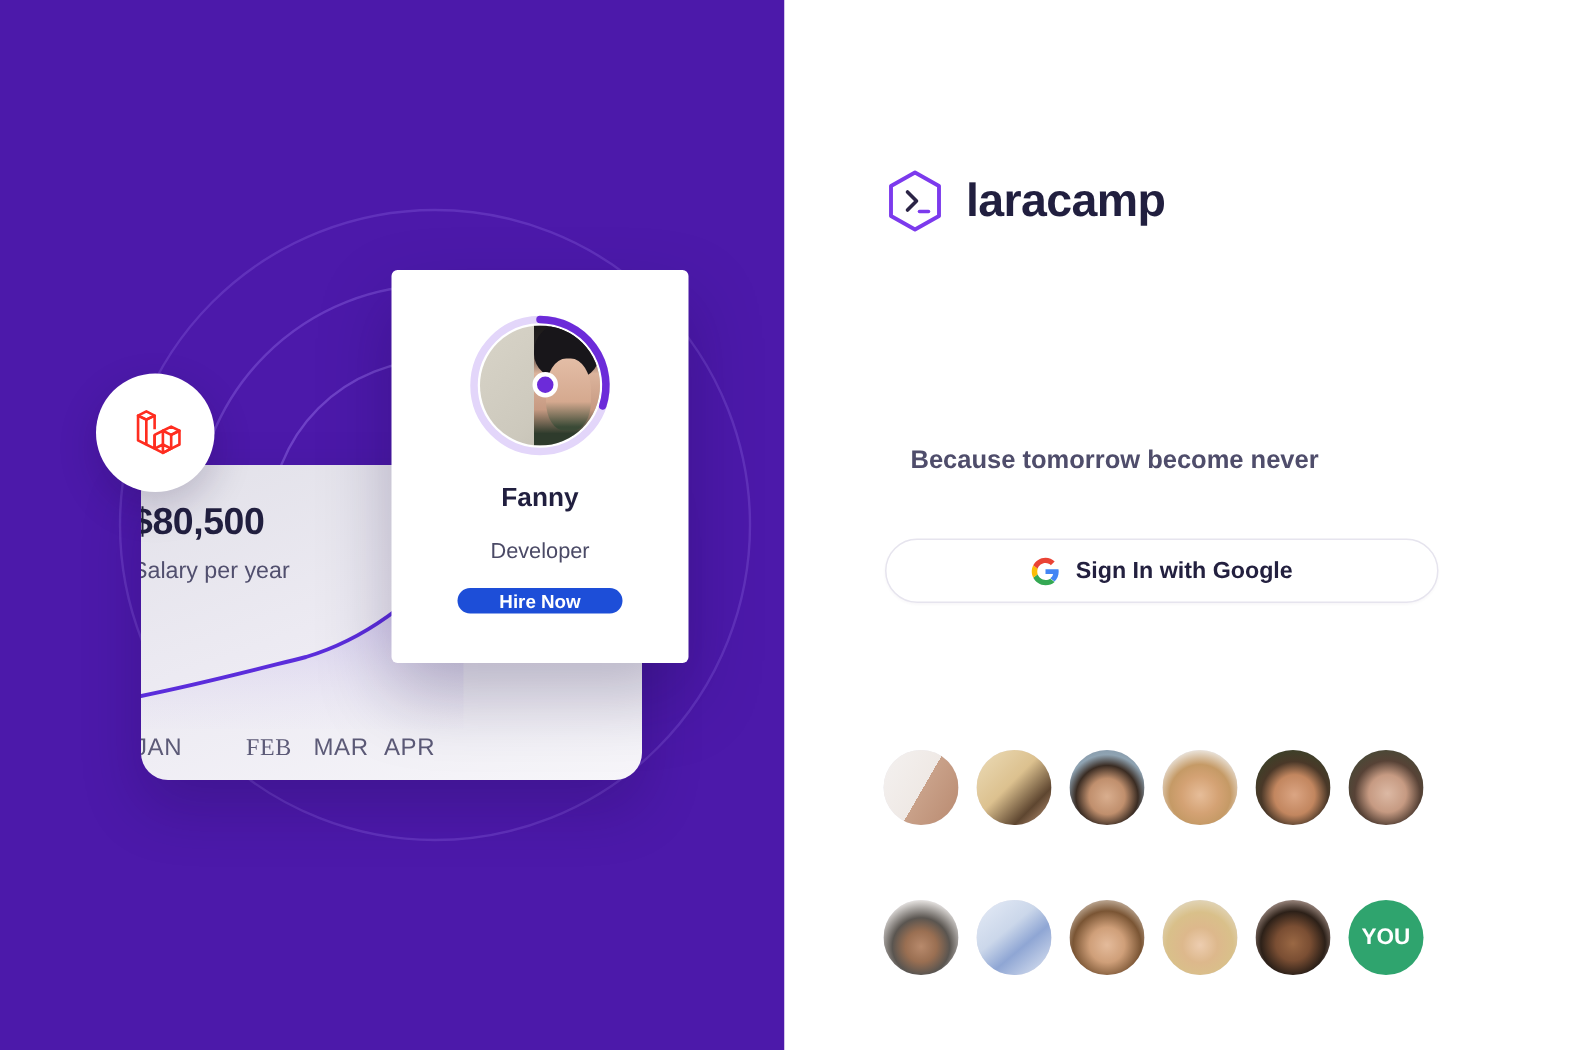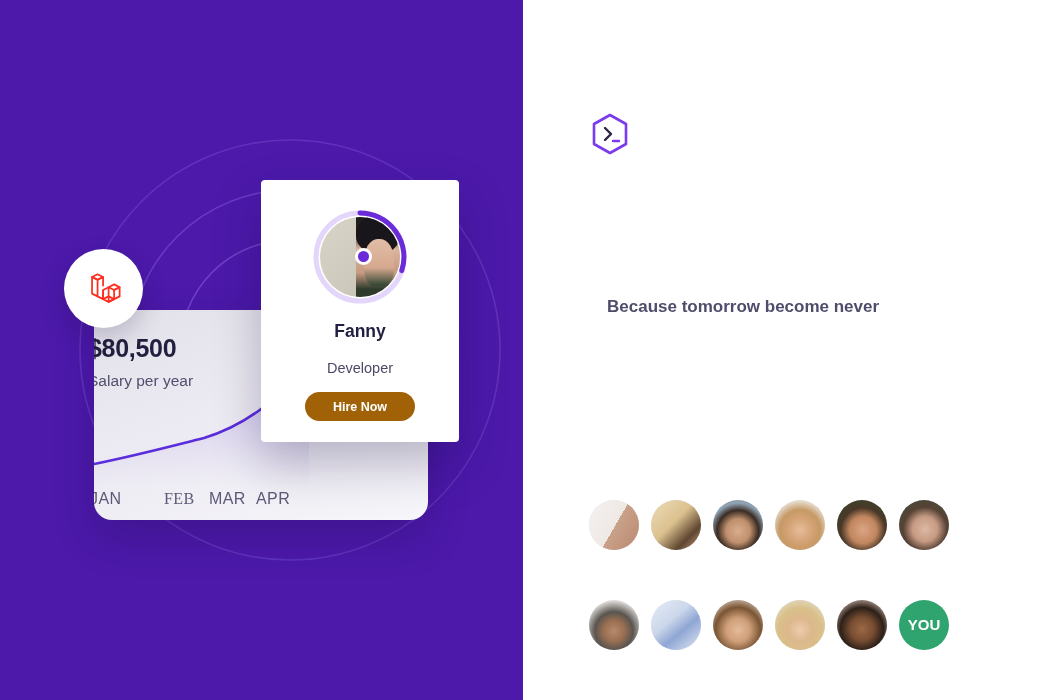--- a/index.html
+++ b/index.html
@@ -106,23 +106,23 @@
   .profile-name {
     margin-top: 15px;
     font-size: 17.5px; font-weight: bold; color: #211f3f;
   }
   .profile-role {
     margin-top: 18px;
     font-size: 14.5px; color: #4b4a66;
   }
   .hire-btn {
     margin-top: 16px;
-    width: 110px; height: 29px;
+    width: 110px; height: 17px;
     border-radius: 15px; border: none;
-    background: #a16207;
+    background: #1d4ed8;
     color: #ffffff; font-size: 12.5px; font-weight: bold;
     font-family: "Liberation Sans", sans-serif;
     cursor: pointer;
     display: flex; align-items: center; justify-content: center;
   }
 
   
   .right-panel {
     position: relative;
     width: 525px; height: 700px;
@@ -248,24 +248,34 @@
   </div>
 
   <div class="right-panel">
 
     <div class="brand">
       <svg width="40" height="42" viewBox="0 0 40 42">
         <path d="M20 2 L36 11 L36 31 L20 40 L4 31 L4 11 Z" fill="none" stroke="#7c3aed" stroke-width="2.6" stroke-linejoin="round"></path>
         <path d="M15 15 L21 21 L15 27" fill="none" stroke="#2b2446" stroke-width="2.4" stroke-linecap="round" stroke-linejoin="round"></path>
         <path d="M23 28 L29 28" fill="none" stroke="#7c3aed" stroke-width="2.4" stroke-linecap="round"></path>
       </svg>
+      <span class="brand-name">laracamp</span>
     </div>
 
     <div class="subhead">Because tomorrow become never</div>
 
+    <div class="google-btn">
+      <svg width="20" height="20" viewBox="0 0 48 48">
+        <path fill="#4285F4" d="M45.1 24.5c0-1.6-.1-2.8-.4-4H24v7.3h12.1c-.2 2-1.6 5-4.5 7l6.9 5.3c4.1-3.8 6.6-9.4 6.6-15.6z"></path>
+        <path fill="#34A853" d="M24 46c5.9 0 10.9-2 14.5-5.3l-6.9-5.3c-1.9 1.3-4.4 2.2-7.6 2.2-5.8 0-10.7-3.8-12.5-9.1l-7.1 5.5C8 40.9 15.4 46 24 46z"></path>
+        <path fill="#FBBC05" d="M11.5 28.5c-.5-1.4-.7-2.9-.7-4.5s.3-3.1.7-4.5l-7.1-5.5C2.9 17 2 20.4 2 24s.9 7 2.4 10z"></path>
+        <path fill="#EA4335" d="M24 10.5c4.1 0 6.9 1.8 8.5 3.3l6.2-6C34.9 4.3 29.9 2 24 2 15.4 2 8 7.1 4.4 14l7.1 5.5c1.8-5.3 6.7-9 12.5-9z"></path>
+      </svg>
+      <span class="google-btn-label">Sign In with Google</span>
+    </div>
 
     <div class="avatar-rows">
       <div class="avatar-row">
         <div class="mini-av">
             <div class="g1" style="background:linear-gradient(120deg,#f4f1f0 0%,#efe9e5 52%,#c9a189 52%,#b98a70 100%)"></div>
           </div>
         <div class="mini-av">
             <div class="g1" style="background:linear-gradient(135deg,#ecdcb8 0%,#dcc18f 45%,#5e4630 75%,#caa182 100%)"></div>
           </div>
         <div class="mini-av">

